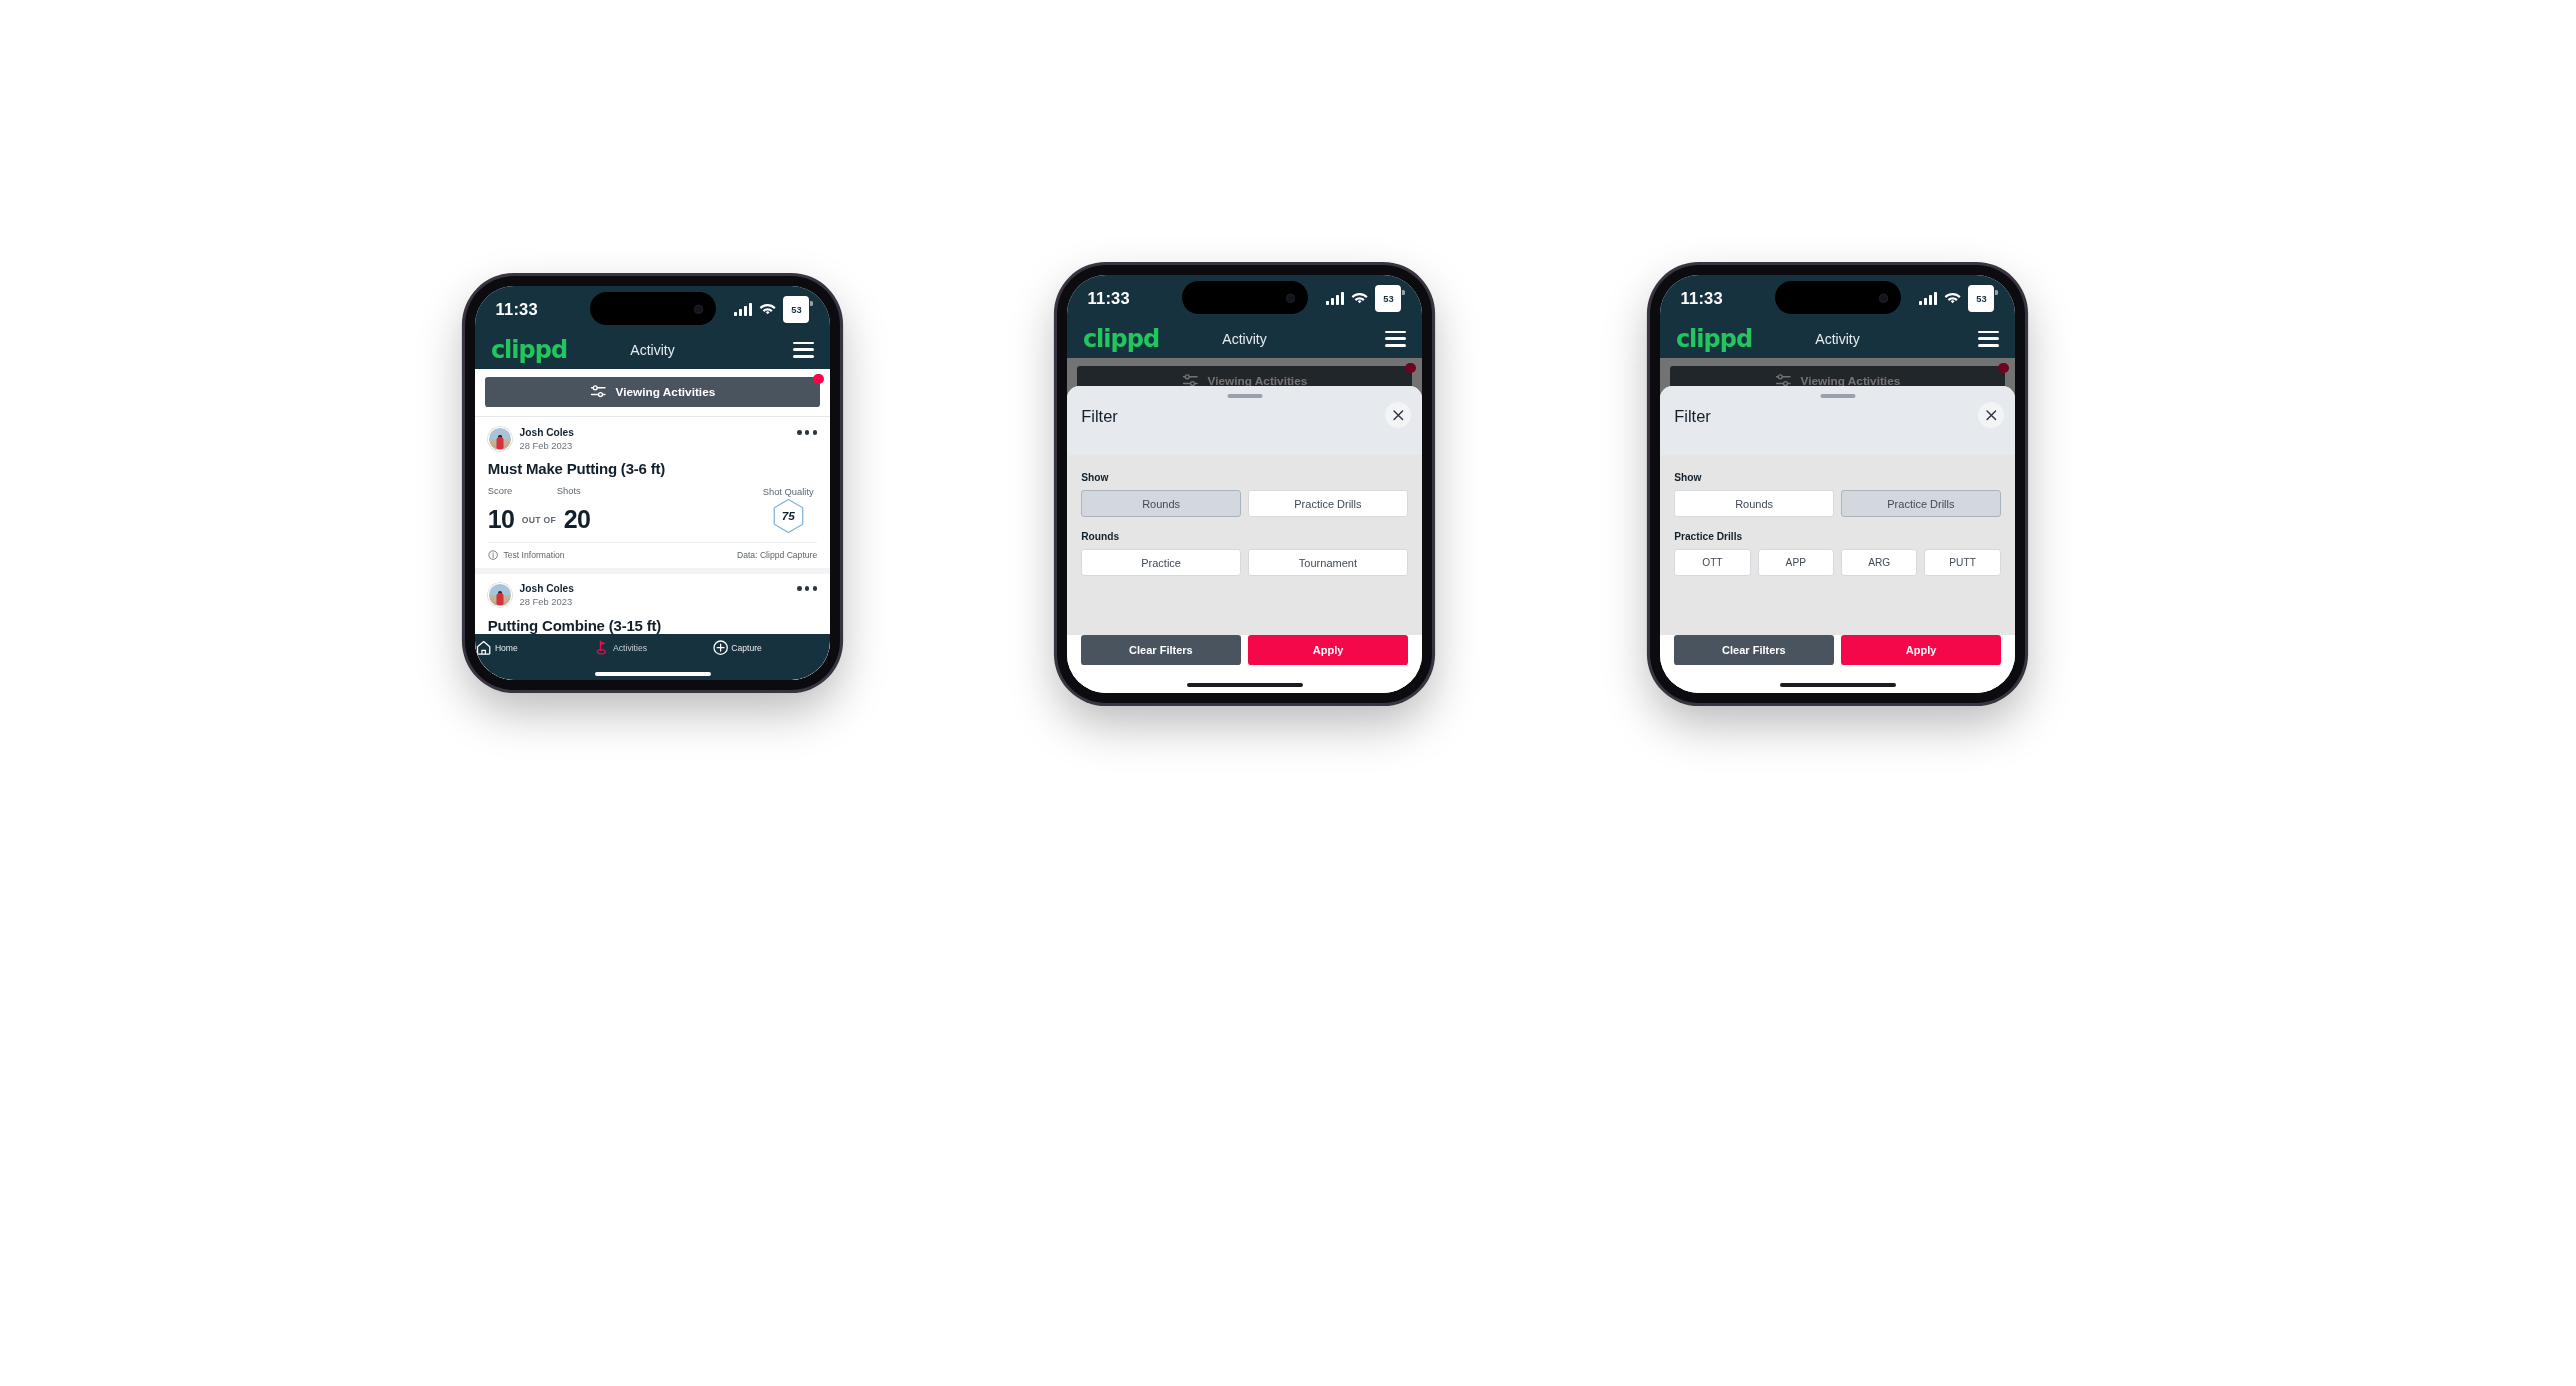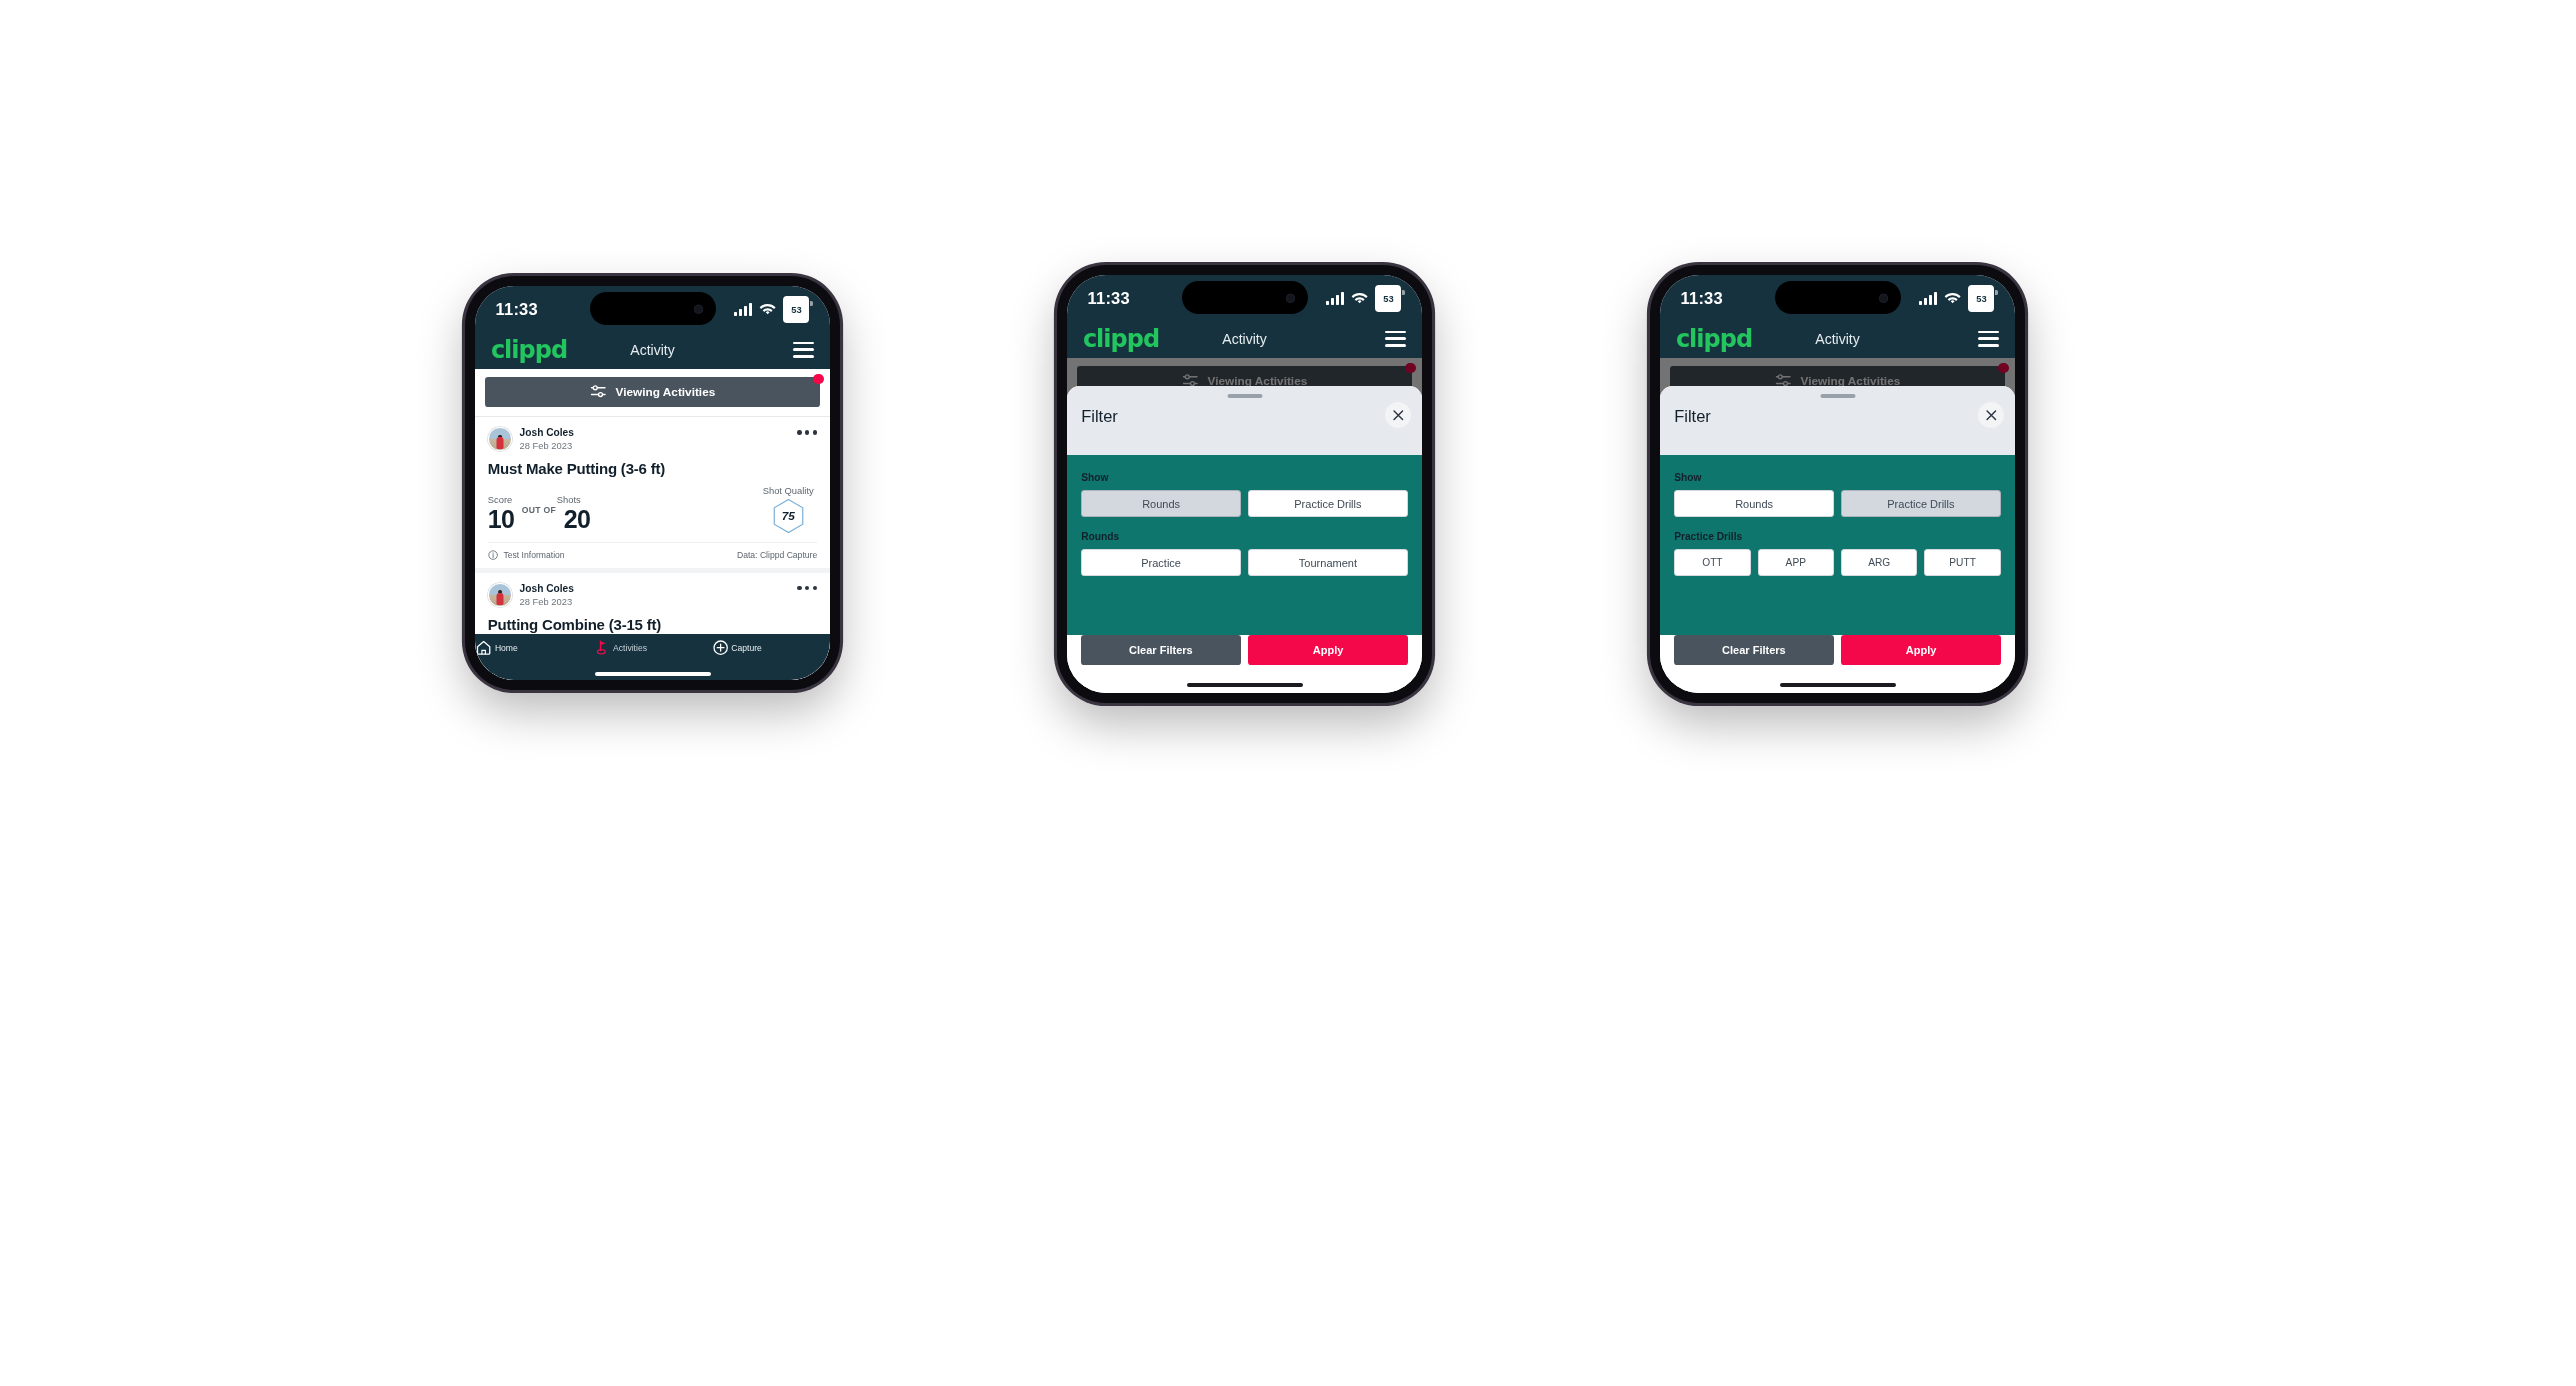--- a/index.html
+++ b/index.html
@@ -173,21 +173,21 @@
   .card-title {
     font-size: 15px; font-weight: bold; color: #12202c;
     margin-top: 9.4px; letter-spacing: -0.2px;
   }
 
   .stats { display: flex; align-items: flex-end; margin-top: 7.8px; }
   .stat-labels { display: flex; width: 100%; }
   .stat-col-score { width: 69px; }
   .stat-col-shots { flex: 1; }
   .lab { font-size: 9.4px; color: #5d666e; }
-  .stats-row2 { display: flex; align-items: flex-start; margin-top: 0; }
+  .stats-row2 { display: flex; align-items: center; margin-top: 9px; }
   .bignum { font-size: 25px; font-weight: bold; color: #12202c; letter-spacing: -0.8px; }
   .outof { font-size: 8.6px; color: #5d666e; font-weight: bold; margin: 0 7.8px; letter-spacing: 0.3px; }
   .statsblock { flex: 1; }
   .sq-wrap { width: 58px; display: flex; flex-direction: column; align-items: center; }
   .hexbox {
     width: 33px; height: 36px;
     display: flex; align-items: center; justify-content: center;
     position: relative; margin-top: 1.6px; font-style: italic;
   }
   .hexbox svg { position: absolute; inset: 0; width: 100%; height: 100%; }
@@ -250,21 +250,21 @@
     position: absolute; left: 14px; top: 20.4px;
     font-size: 16.5px; color: #12202c; font-weight: normal;
   }
   .closebtn {
     position: absolute; right: 11px; top: 15.7px;
     width: 26px; height: 26px; border-radius: 50%;
     background: #f2f4f6;
     display: flex; align-items: center; justify-content: center;
   }
   .closebtn svg { width: 12.6px; height: 12.6px; }
-  .sheet-body { flex: 1; padding: 17.3px 14px 0 14px; background: #0f766e; }
+  .sheet-body { flex: 1; padding: 17.3px 14px 0 14px; background: #e5e5e5; }
   .grp-label { font-size: 10.2px; font-weight: bold; color: #12202c; margin-bottom: 7px; }
   .btn-row { display: flex; gap: 7px; margin-bottom: 14px; }
   .tgl {
     flex: 1; height: 27px;
     border: 0.8px solid #d5d9de; border-radius: 3.1px;
     background: #fff;
     display: flex; align-items: center; justify-content: center;
     font-size: 11px; color: #3f4a55;
   }
   .tgl.sel { background: #d3d8df; border-color: #aab2bb; }

